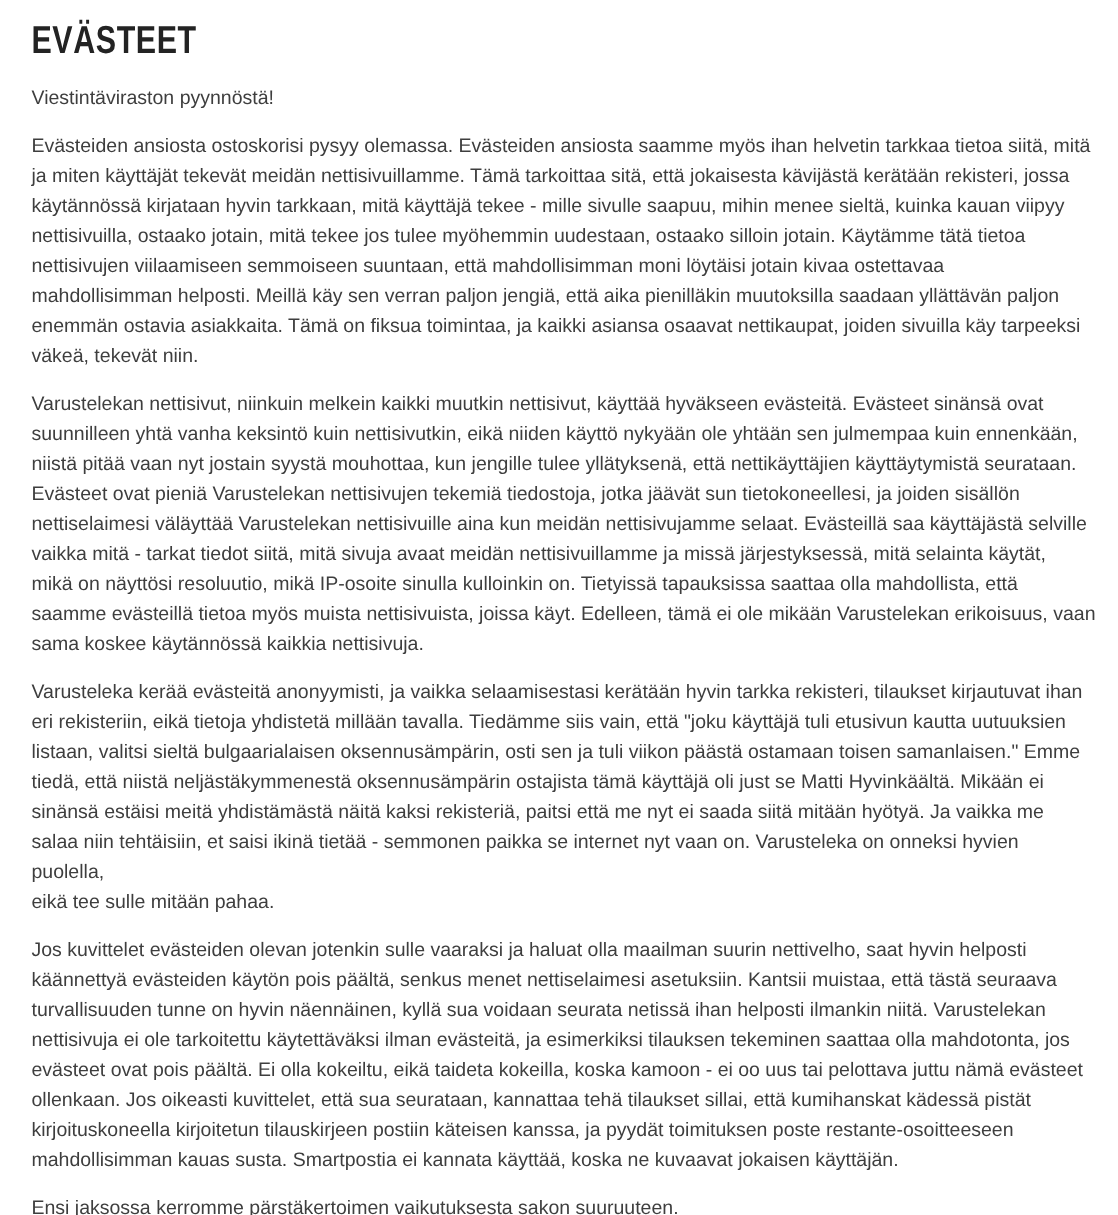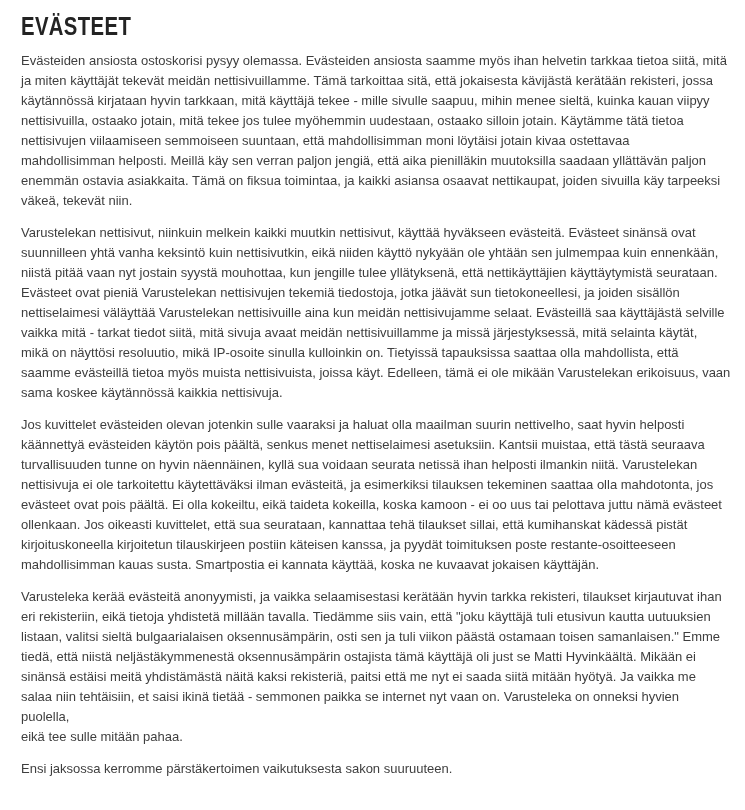--- a/index.html
+++ b/index.html
@@ -40,51 +40,52 @@
   .doc p.lead {
     margin-top: 16px;
   }
 </style>
 </head>
 <body>
 
 <main class="doc">
   <h1 class="title">EVÄSTEET</h1>
 
+  <p class="lead">Viestintäviraston pyynnöstä!</p>
 
   <p>Evästeiden ansiosta ostoskorisi pysyy olemassa. Evästeiden ansiosta saamme myös ihan helvetin tarkkaa tietoa siitä, mitä
 ja miten käyttäjät tekevät meidän nettisivuillamme. Tämä tarkoittaa sitä, että jokaisesta kävijästä kerätään rekisteri, jossa
 käytännössä kirjataan hyvin tarkkaan, mitä käyttäjä tekee - mille sivulle saapuu, mihin menee sieltä, kuinka kauan viipyy
 nettisivuilla, ostaako jotain, mitä tekee jos tulee myöhemmin uudestaan, ostaako silloin jotain. Käytämme tätä tietoa
 nettisivujen viilaamiseen semmoiseen suuntaan, että mahdollisimman moni löytäisi jotain kivaa ostettavaa
 mahdollisimman helposti. Meillä käy sen verran paljon jengiä, että aika pienilläkin muutoksilla saadaan yllättävän paljon
 enemmän ostavia asiakkaita. Tämä on fiksua toimintaa, ja kaikki asiansa osaavat nettikaupat, joiden sivuilla käy tarpeeksi
 väkeä, tekevät niin.</p>
 
   <p>Varustelekan nettisivut, niinkuin melkein kaikki muutkin nettisivut, käyttää hyväkseen evästeitä. Evästeet sinänsä ovat
 suunnilleen yhtä vanha keksintö kuin nettisivutkin, eikä niiden käyttö nykyään ole yhtään sen julmempaa kuin ennenkään,
 niistä pitää vaan nyt jostain syystä mouhottaa, kun jengille tulee yllätyksenä, että nettikäyttäjien käyttäytymistä seurataan.
 Evästeet ovat pieniä Varustelekan nettisivujen tekemiä tiedostoja, jotka jäävät sun tietokoneellesi, ja joiden sisällön
 nettiselaimesi väläyttää Varustelekan nettisivuille aina kun meidän nettisivujamme selaat. Evästeillä saa käyttäjästä selville
 vaikka mitä - tarkat tiedot siitä, mitä sivuja avaat meidän nettisivuillamme ja missä järjestyksessä, mitä selainta käytät,
 mikä on näyttösi resoluutio, mikä IP-osoite sinulla kulloinkin on. Tietyissä tapauksissa saattaa olla mahdollista, että
 saamme evästeillä tietoa myös muista nettisivuista, joissa käyt. Edelleen, tämä ei ole mikään Varustelekan erikoisuus, vaan
 sama koskee käytännössä kaikkia nettisivuja.</p>
 
+  <p>Varusteleka kerää evästeitä anonyymisti, ja vaikka selaamisestasi kerätään hyvin tarkka rekisteri, tilaukset kirjautuvat ihan
+eri rekisteriin, eikä tietoja yhdistetä millään tavalla. Tiedämme siis vain, että "joku käyttäjä tuli etusivun kautta uutuuksien
+listaan, valitsi sieltä bulgaarialaisen oksennusämpärin, osti sen ja tuli viikon päästä ostamaan toisen samanlaisen." Emme
+tiedä, että niistä neljästäkymmenestä oksennusämpärin ostajista tämä käyttäjä oli just se Matti Hyvinkäältä. Mikään ei
+sinänsä estäisi meitä yhdistämästä näitä kaksi rekisteriä, paitsi että me nyt ei saada siitä mitään hyötyä. Ja vaikka me
+salaa niin tehtäisiin, et saisi ikinä tietää - semmonen paikka se internet nyt vaan on. Varusteleka on onneksi hyvien puolella,
+eikä tee sulle mitään pahaa.</p>
+
   <p>Jos kuvittelet evästeiden olevan jotenkin sulle vaaraksi ja haluat olla maailman suurin nettivelho, saat hyvin helposti
 käännettyä evästeiden käytön pois päältä, senkus menet nettiselaimesi asetuksiin. Kantsii muistaa, että tästä seuraava
 turvallisuuden tunne on hyvin näennäinen, kyllä sua voidaan seurata netissä ihan helposti ilmankin niitä. Varustelekan
 nettisivuja ei ole tarkoitettu käytettäväksi ilman evästeitä, ja esimerkiksi tilauksen tekeminen saattaa olla mahdotonta, jos
 evästeet ovat pois päältä. Ei olla kokeiltu, eikä taideta kokeilla, koska kamoon - ei oo uus tai pelottava juttu nämä evästeet
 ollenkaan. Jos oikeasti kuvittelet, että sua seurataan, kannattaa tehä tilaukset sillai, että kumihanskat kädessä pistät
 kirjoituskoneella kirjoitetun tilauskirjeen postiin käteisen kanssa, ja pyydät toimituksen poste restante-osoitteeseen
 mahdollisimman kauas susta. Smartpostia ei kannata käyttää, koska ne kuvaavat jokaisen käyttäjän.</p>
 
-  <p>Varusteleka kerää evästeitä anonyymisti, ja vaikka selaamisestasi kerätään hyvin tarkka rekisteri, tilaukset kirjautuvat ihan
-eri rekisteriin, eikä tietoja yhdistetä millään tavalla. Tiedämme siis vain, että "joku käyttäjä tuli etusivun kautta uutuuksien
-listaan, valitsi sieltä bulgaarialaisen oksennusämpärin, osti sen ja tuli viikon päästä ostamaan toisen samanlaisen." Emme
-tiedä, että niistä neljästäkymmenestä oksennusämpärin ostajista tämä käyttäjä oli just se Matti Hyvinkäältä. Mikään ei
-sinänsä estäisi meitä yhdistämästä näitä kaksi rekisteriä, paitsi että me nyt ei saada siitä mitään hyötyä. Ja vaikka me
-salaa niin tehtäisiin, et saisi ikinä tietää - semmonen paikka se internet nyt vaan on. Varusteleka on onneksi hyvien puolella,
-eikä tee sulle mitään pahaa.</p>
-
   <p>Ensi jaksossa kerromme pärstäkertoimen vaikutuksesta sakon suuruuteen.</p>
 </main>
 
 </body></html>

